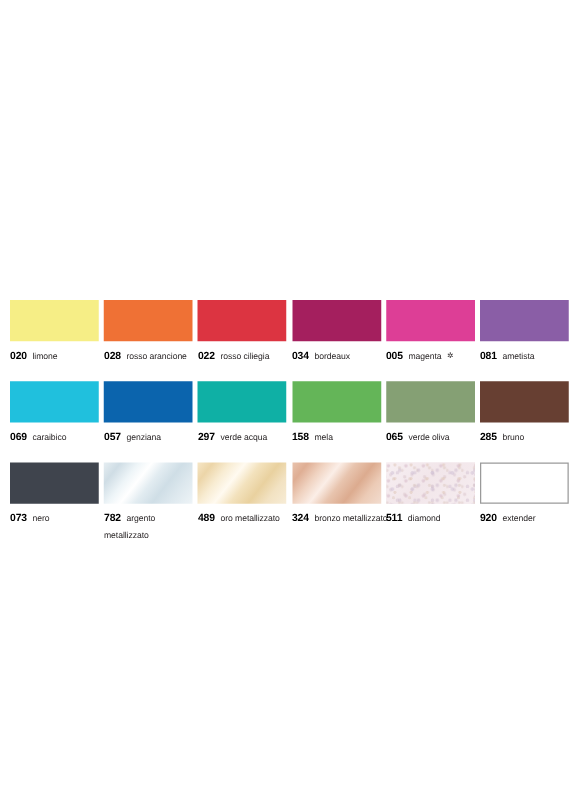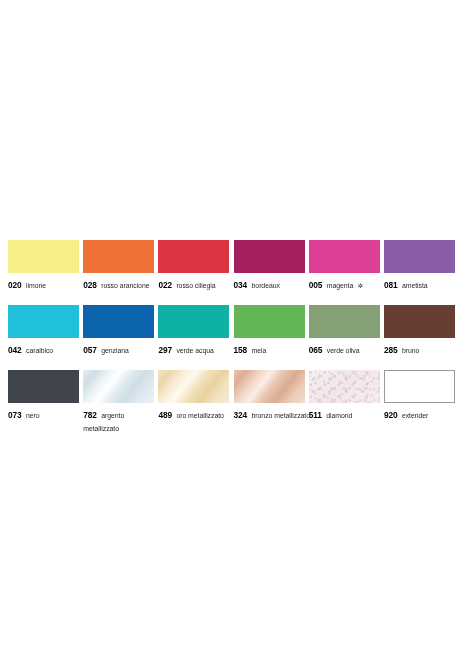--- a/index.html
+++ b/index.html
@@ -165,21 +165,21 @@
           <div class="swatch-label"><span class="swatch-code">005</span> <span class="swatch-name">magenta</span> <span class="star-mark">✲</span></div>
         </div>
         <div class="swatch-cell">
           <div class="swatch-chip" style="background: rgb(138, 94, 166);"></div>
           <div class="swatch-label"><span class="swatch-code">081</span> <span class="swatch-name">ametista</span></div>
         </div>
       </div>
       <div class="swatch-row">
         <div class="swatch-cell">
           <div class="swatch-chip" style="background: rgb(32, 192, 221);"></div>
-          <div class="swatch-label"><span class="swatch-code">042</span> <span class="swatch-name">caraibico</span></div>
+          <div class="swatch-label"><span class="swatch-code">069</span> <span class="swatch-name">caraibico</span></div>
         </div>
         <div class="swatch-cell">
           <div class="swatch-chip" style="background: rgb(11, 100, 173);"></div>
           <div class="swatch-label"><span class="swatch-code">057</span> <span class="swatch-name">genziana</span></div>
         </div>
         <div class="swatch-cell">
           <div class="swatch-chip" style="background: rgb(15, 176, 165);"></div>
           <div class="swatch-label"><span class="swatch-code">297</span> <span class="swatch-name">verde acqua</span></div>
         </div>
         <div class="swatch-cell">

